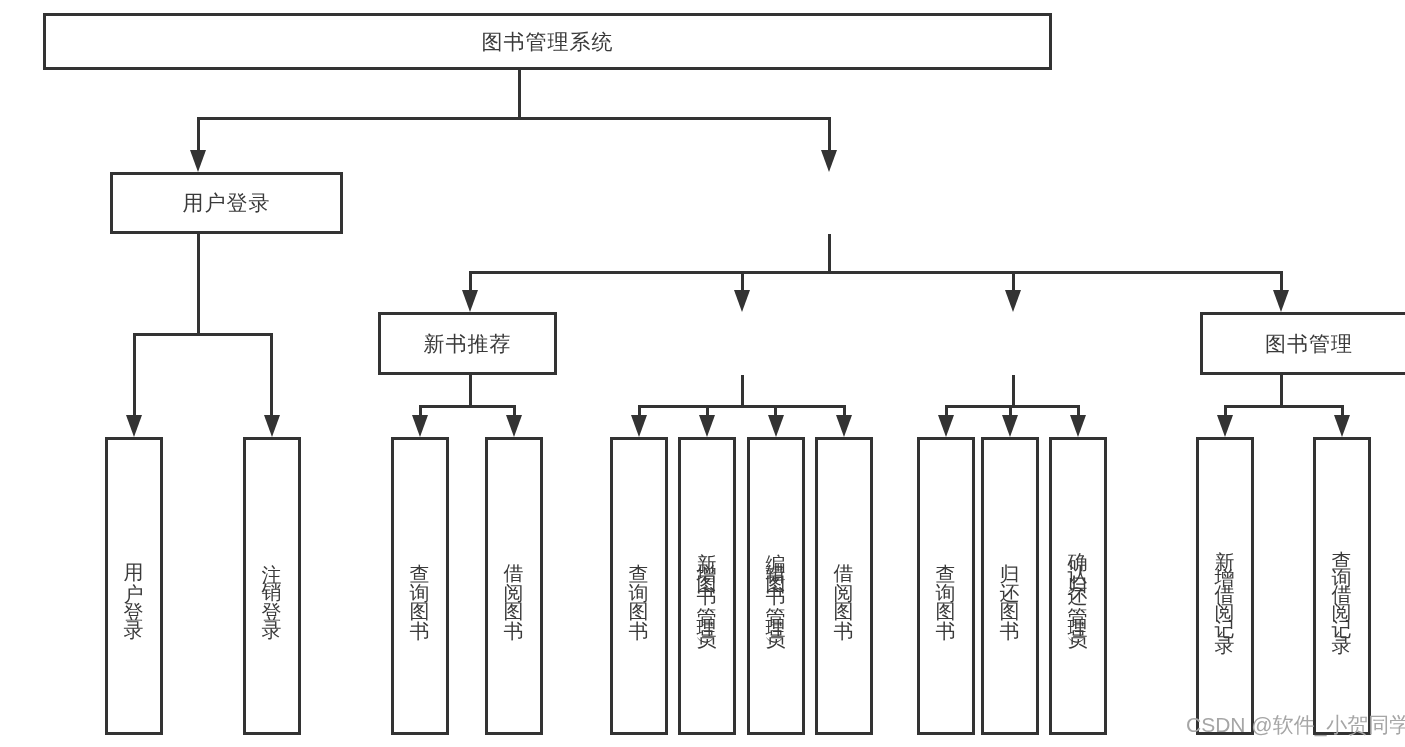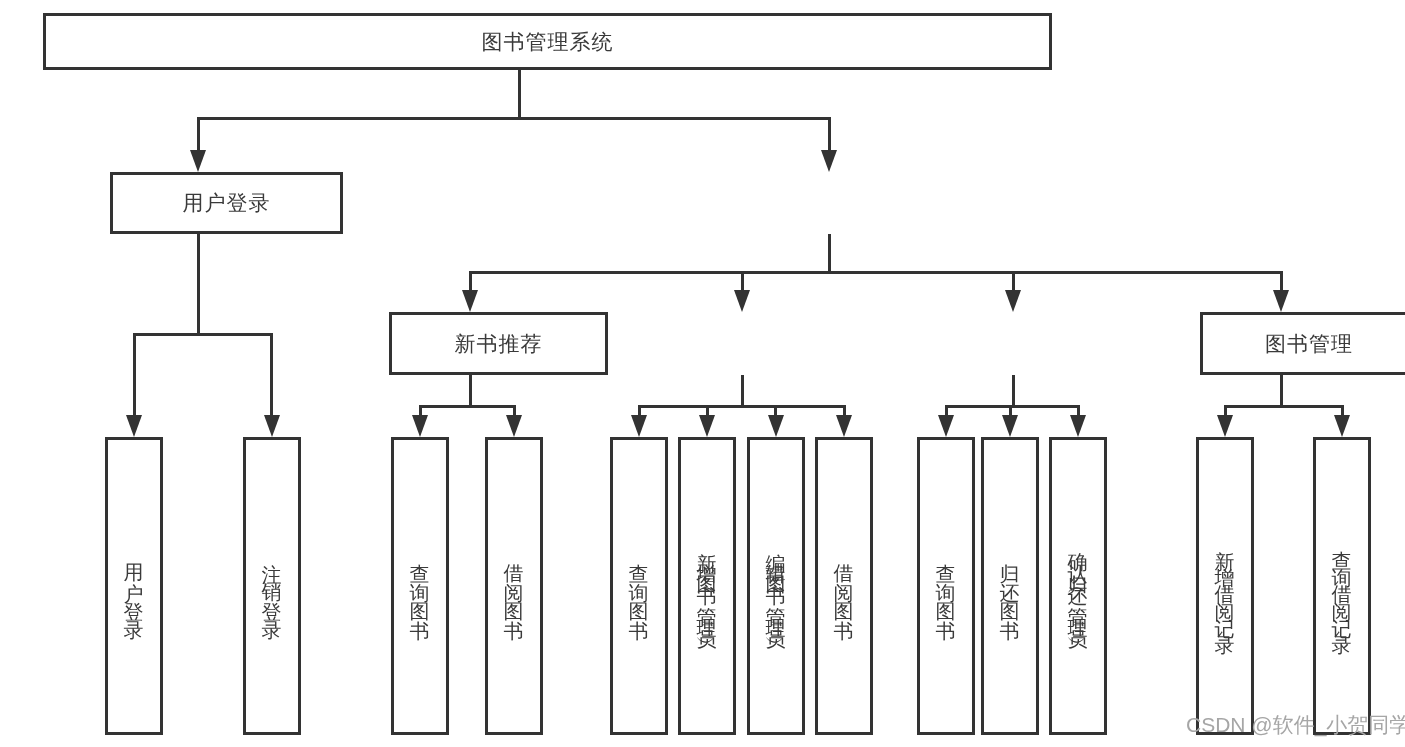--- a/index.html
+++ b/index.html
@@ -25,21 +25,21 @@
 <div id="canvas">
 
   <div class="box hbox" style="left:15px;top:13px;width:1009px;height:57px">
     <span>图书管理系统</span>
   </div>
 
   <div class="box hbox" style="left:82px;top:172px;width:233px;height:62px">
     <span>用户登录</span>
   </div>
 
-  <div class="box hbox" style="left:361px;top:312px;width:219px;height:63px">
+  <div class="box hbox" style="left:350px;top:312px;width:179px;height:63px">
     <span>新书推荐</span>
   </div>
   <div class="box hbox" style="left:1172px;top:312px;width:218px;height:63px">
     <span>图书管理</span>
   </div>
 
   <div class="box vbox" style="left:105px">
     <span class="vtext vt-short">用户登录</span>
   </div>
   <div class="box vbox" style="left:243px">

